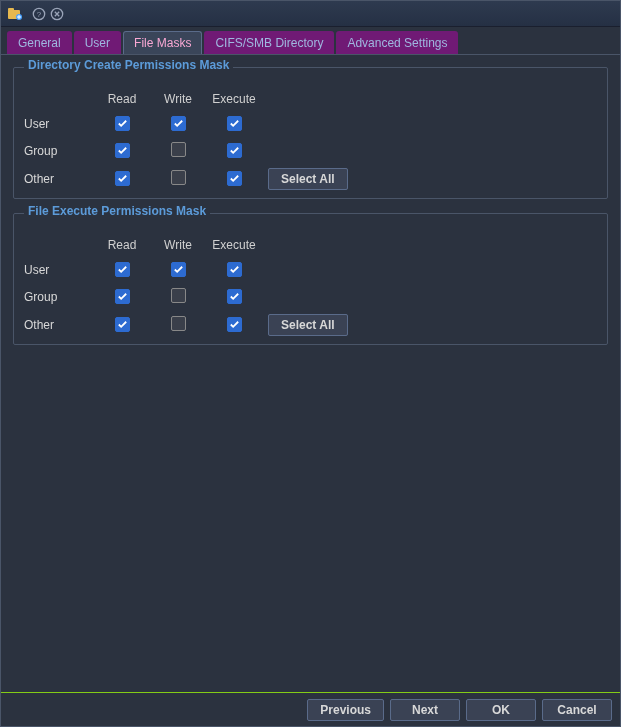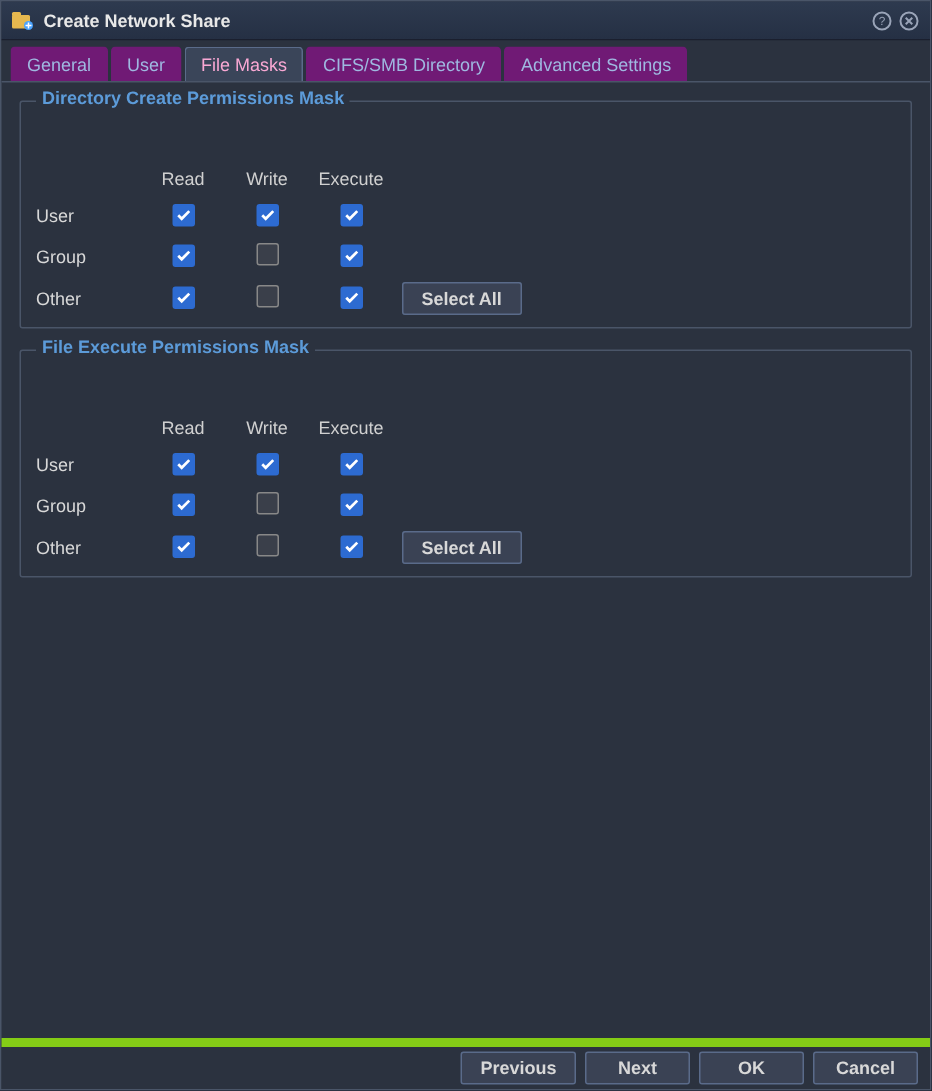--- a/index.html
+++ b/index.html
@@ -95,21 +95,20 @@
     color: #5c9bd9;
     font-size: 12px;
     font-weight: bold;
   }
 
   .grid {
     display: grid;
     grid-template-columns: 70px 56px 56px 56px auto;
     row-gap: 10px;
     align-items: center;
-    margin-top: 20px;
   }
   .colhead {
     color: #d0d0d0;
     text-align: center;
     font-size: 12px;
   }
   .rowlabel {
     color: #d8d8d8;
     font-size: 12px;
   }
@@ -143,21 +142,21 @@
     cursor: pointer;
     min-width: 70px;
     text-align:center;
     font-weight:bold;
   }
 
   .selectall-wrap { padding-left: 6px; }
 
   .footer {
     height: 34px;
-    border-top: 6px solid #84cc16;
+    border-top: 1px solid #84cc16;
     display: flex;
     justify-content: flex-end;
     align-items: center;
     padding: 0 8px;
     gap: 6px;
     background: #2b323f;
   }
 </style>
 </head>
 <body>
@@ -166,21 +165,20 @@
 
   <div class="titlebar">
     <span class="title-icon">
       <svg width="16" height="16" viewBox="0 0 16 16">
         <rect x="1" y="4" width="12" height="9" rx="1" fill="#e6b84f"></rect>
         <rect x="1" y="2" width="6" height="3" rx="1" fill="#e6b84f"></rect>
         <circle cx="12" cy="11" r="3" fill="#4aa3ff"></circle>
         <path d="M10 11h4M12 9v4" stroke="#fff" stroke-width="1"></path>
       </svg>
     </span>
-    <span class="title-text">Create Network Share</span>
     <span class="tb-btn">
       <svg width="14" height="14" viewBox="0 0 16 16">
           <circle cx="8" cy="8" r="6.5" fill="none" stroke="currentColor" stroke-width="1.5"></circle>
           <text x="8" y="11" text-anchor="middle" font-size="9" fill="currentColor" font-family="Arial">?</text>
         </svg>
     </span>
     <span class="tb-btn">
       <svg width="14" height="14" viewBox="0 0 16 16">
           <circle cx="8" cy="8" r="6.5" fill="none" stroke="currentColor" stroke-width="1.5"></circle>
           <path d="M5.5 5.5l5 5M10.5 5.5l-5 5" stroke="currentColor" stroke-width="1.5"></path>

